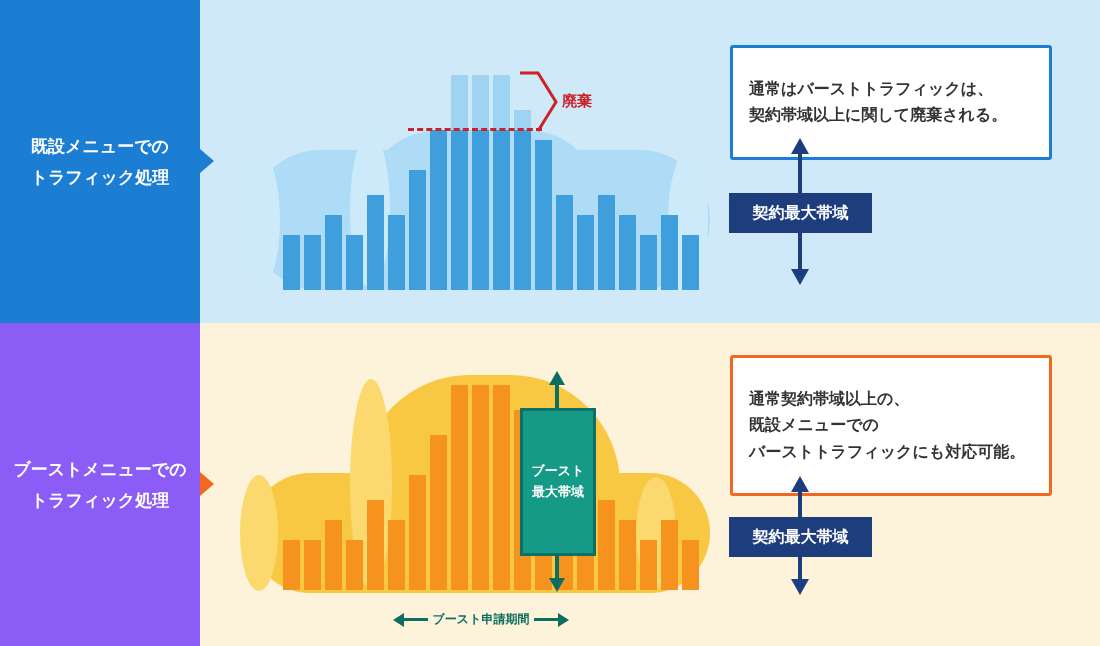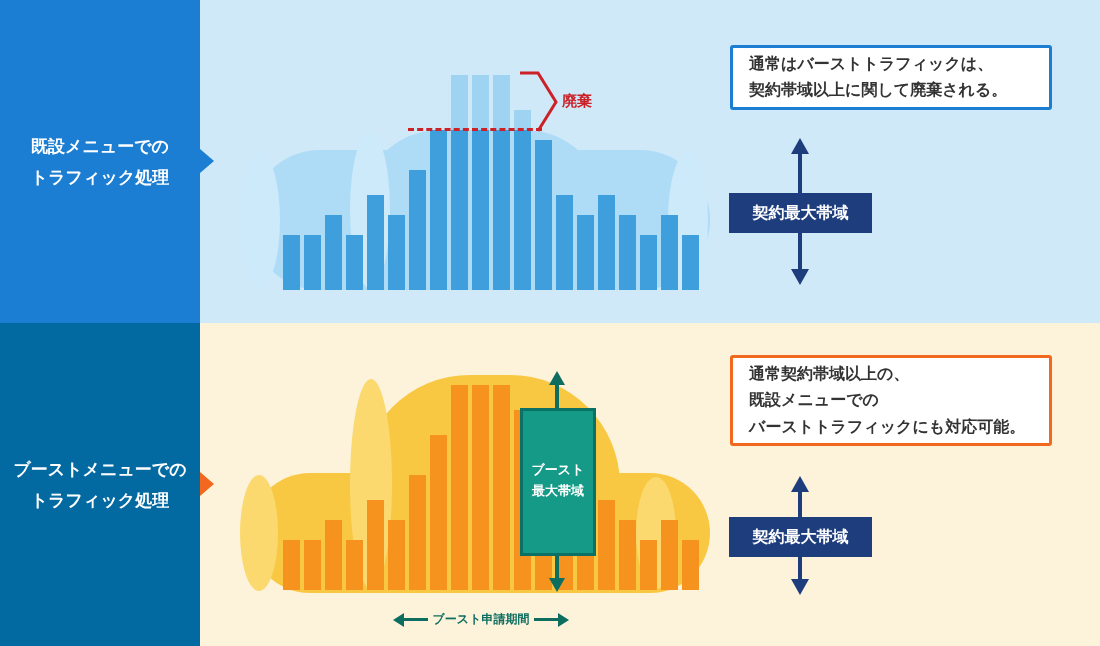--- a/index.html
+++ b/index.html
@@ -3,56 +3,56 @@
 <meta charset="utf-8">
 <style>
   html,body{margin:0;padding:0;background:#fff;}
   .canvas{position:relative;width:1100px;height:646px;font-family:"DejaVu Sans",sans-serif;overflow:hidden;}
   .panel{position:relative;width:1100px;height:323px;overflow:hidden;}
   .panel-top{background:#cfe9f8;}
   .panel-bottom{background:#fdf3da;}
 
   .sidebar{position:absolute;left:0;top:0;width:200px;height:100%;display:flex;align-items:center;justify-content:center;color:#fff;font-size:17px;font-weight:bold;text-align:center;line-height:1.8;}
   .sidebar-blue{background:#1b7ed3;}
-  .sidebar-orange{background:#0369a1;align-items:center;}
+  .sidebar-orange{background:#8b5cf6;align-items:center;}
   .pointer{position:absolute;left:200px;top:149px;width:0;height:0;border-top:12px solid transparent;border-bottom:12px solid transparent;}
   .pointer-blue{border-left:14px solid #1b7ed3;}
   .pointer-orange{border-left:14px solid #f2681f;}
 
   .pipe{position:absolute;}
 
   .bars{position:absolute;display:flex;align-items:flex-end;gap:4px;}
   #bars-existing{left:283px;top:75px;height:215px;}
   #bars-boost{left:283px;top:62px;height:205px;}
   .bar{width:17px;flex:0 0 17px;}
   .bar-blue{background:#3f9fdd;}
   .bar-orange{background:#f6921e;}
   .bar.split{display:flex;flex-direction:column;}
   .bar-burst{background:#9ed4f1;}
   .bar-main-blue{flex:1;background:#3f9fdd;}
 
   .dash-line{position:absolute;left:408px;top:128px;width:134px;border-top:3px dashed #cc2127;}
   .bracket{position:absolute;left:518px;top:68px;}
   .discard-label{position:absolute;left:562px;top:92px;color:#cc2127;font-size:15px;font-weight:bold;}
 
-  .note-box{position:absolute;left:730px;width:322px;background:#fff;padding:3px 16px;font-size:16px;font-weight:bold;color:#333;line-height:1.65;box-sizing:border-box;border-radius:3px;}
+  .note-box{position:absolute;left:730px;width:322px;background:#fff;padding:28px 16px;font-size:16px;font-weight:bold;color:#333;line-height:1.65;box-sizing:border-box;border-radius:3px;}
   .note-blue{top:45px;border:3px solid #1b7ed3;}
   .note-orange{top:32px;border:3px solid #f2681f;}
 
   .ah{position:absolute;width:0;height:0;border-left:9px solid transparent;border-right:9px solid transparent;}
   .ah-up-navy{border-bottom:16px solid #1e3d7d;}
   .ah-down-navy{border-top:16px solid #1e3d7d;}
   .ah-up-teal{border-left-width:8px;border-right-width:8px;border-bottom:14px solid #0d6e60;}
   .ah-down-teal{border-left-width:8px;border-right-width:8px;border-top:14px solid #0d6e60;}
   .vline{position:absolute;width:4px;}
   .vline.navy{background:#1e3d7d;}
   .vline.teal{background:#0d6e60;}
   .band-label{position:absolute;left:729px;width:143px;height:40px;background:#1e3d7d;color:#fff;font-weight:bold;font-size:16px;display:flex;align-items:center;justify-content:center;}
 
-  .boost-box{position:absolute;left:520px;top:85px;width:76px;height:148px;background:#149a86;border:3px solid #0c7065;box-sizing:border-box;display:flex;flex-direction:column;align-items:center;justify-content:center;color:#fff;font-weight:bold;font-size:13px;line-height:1.6;text-align:center;font-family:Liberation Mono, monospace;}
+  .boost-box{position:absolute;left:520px;top:85px;width:76px;height:148px;background:#149a86;border:3px solid #0c7065;box-sizing:border-box;display:flex;flex-direction:column;align-items:center;justify-content:center;color:#fff;font-weight:bold;font-size:13px;line-height:1.6;text-align:center;}
 
   .period{position:absolute;left:393px;top:288px;width:176px;display:flex;align-items:center;color:#0d6e60;}
   .ah-left{width:0;height:0;border-top:7px solid transparent;border-bottom:7px solid transparent;border-right:11px solid #0d6e60;}
   .ah-right{width:0;height:0;border-top:7px solid transparent;border-bottom:7px solid transparent;border-left:11px solid #0d6e60;}
   .hline{height:3px;background:#0d6e60;flex:1;}
   .period-label{font-size:12px;font-weight:bold;padding:0 5px;white-space:nowrap;}
 </style>
 </head>
 <body>
 

